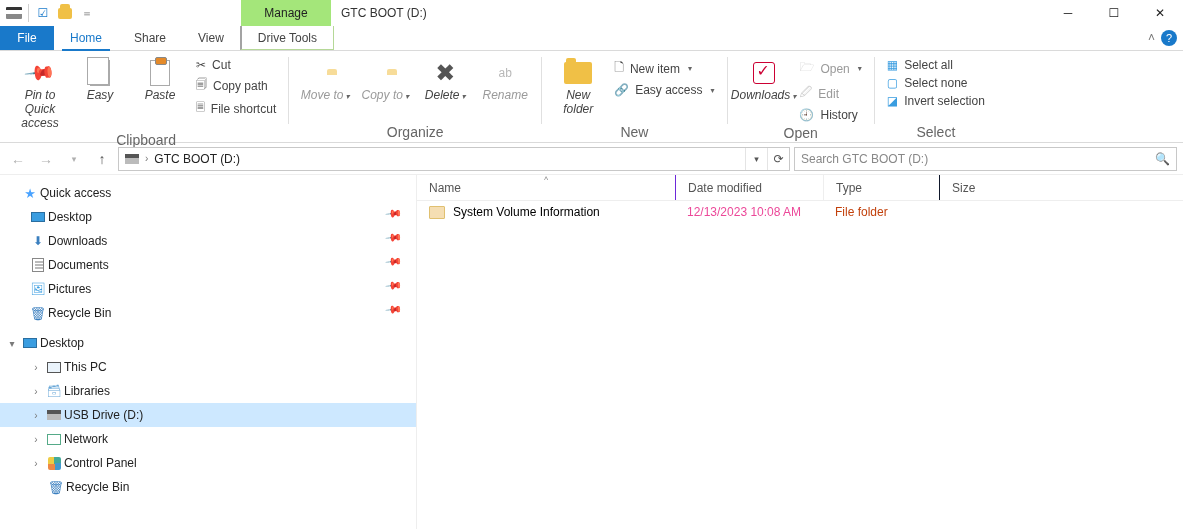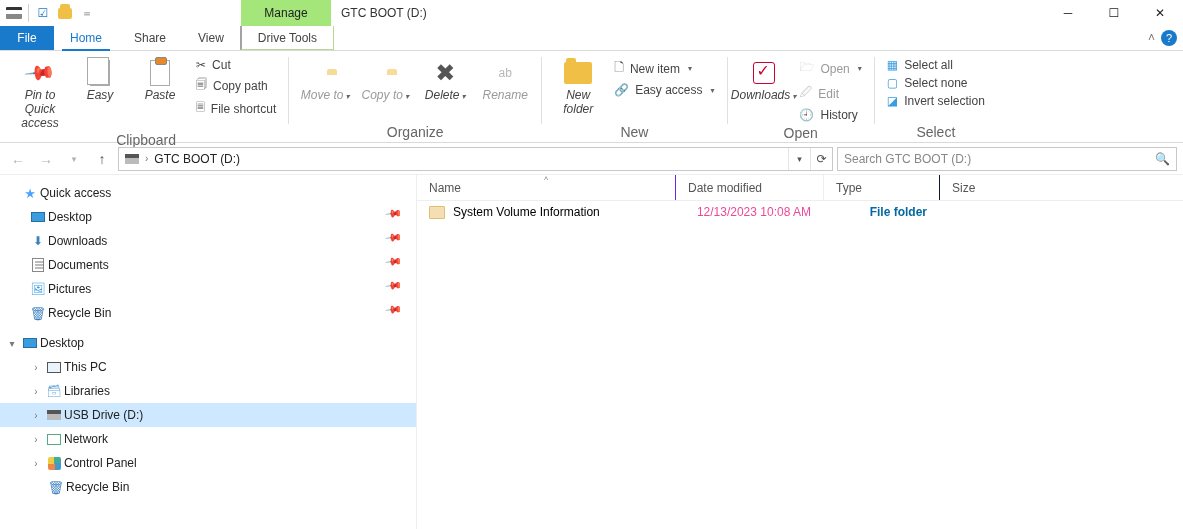--- a/index.html
+++ b/index.html
@@ -53,21 +53,21 @@
   .props-ic::after{content:"✓";position:absolute;left:3px;top:-2px;color:#c03;font-size:16px;}
 
   
   .navrow { display:flex; align-items:center; height:32px; padding:2px 6px; gap:4px; border-bottom:1px solid #eee;}
   .navarrow { width:24px;height:24px; color:#b0b0b0; display:flex; align-items:center; justify-content:center; font-size:14px;}
   .navarrow.enabled{ color:#555;}
   .addrbar { flex:1; display:flex; align-items:center; border:1px solid #c8c8c8; height:24px;}
   .addr-icon { padding:0 6px; display:flex; align-items:center;}
   .addr-text{ flex:1; padding:0 2px; color:#222;}
   .addr-drop, .addr-refresh{ width:22px; display:flex; align-items:center; justify-content:center; border-left:1px solid #e4e4e4; height:100%; color:#555;}
-  .searchbar{ width:340px; display:flex; align-items:center; border:1px solid #c8c8c8; height:24px;}
+  .searchbar{ width:383px; display:flex; align-items:center; border:1px solid #c8c8c8; height:24px;}
   .searchbar input{ flex:1; border:none; outline:none; padding:0 6px; font-size:12px; color:#555;}
   .searchbar .sicon{ width:26px; display:flex; align-items:center; justify-content:center; color:#555;}
 
   
   .mainarea{ display:flex; height: calc(529px - 26px - 25px - 92px - 32px);}
   .navpane{ width:417px; border-right:1px solid #eee; overflow:auto; padding-top:6px;}
   .navitem{ display:flex; align-items:center; height:24px; padding:0 4px 0 10px; color:#222;}
   .navitem .twisty{ width:16px; color:#7a7a7a; font-size:10px; text-align:center;}
   .navitem .nvicon{ width:20px; display:flex; align-items:center; justify-content:center;}
   .navitem .pin{ margin-left:auto; color:#9a9a9a; font-size:11px; transform:rotate(40deg); padding-right:12px;}
@@ -88,24 +88,24 @@
   .content{ flex:1; display:flex; flex-direction:column;}
   .colheaders{ display:flex; align-items:center; height:26px; border-bottom:1px solid #eee; color:#555; font-size:12px;}
   .ch{ padding:0 12px; display:flex; align-items:center; height:100%; }
   .ch.name{ flex:0 0 258px; position:relative;}
   .ch.date{ flex:0 0 148px; border-left:1px solid #6d28d9;}
   .ch.type{ flex:0 0 116px; border-left:1px solid #eee;}
   .ch.size{ flex:1; border-left:1px solid #0f172a;}
   .sort-caret{ position:absolute; top:-1px; left:50%; transform:translateX(-50%); font-size:8px; color:#888;}
   .rows{ flex:1; overflow:auto;}
   .row{ display:flex; align-items:center; height:22px;}
-  .cell{ padding:0 12px;text-align:right;}
+  .cell{ padding:0 12px;}
   .cell.name{ flex:0 0 258px; display:flex; align-items:center; gap:8px;}
   .cell.date{ flex:0 0 148px; color:#ec4899;}
-  .cell.type{ flex:0 0 116px; color:#0369a1;font-weight:bold;}
+  .cell.type{ flex:0 0 116px; color:#c2410c;}
   .cell.size{ flex:1; color:#555;}
   .small-folder{ width:16px;height:13px;background:#f5deb3;border:1px solid #e0c070;border-radius:1px;display:inline-block;}
 
   input::placeholder{color:#888;}
 </style>
 </head>
 <body>
 
 <div class="titlebar">
   <div class="qat">

